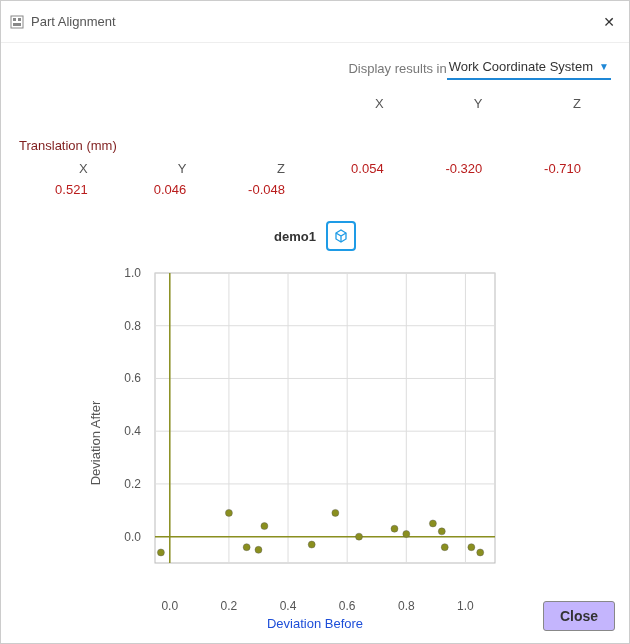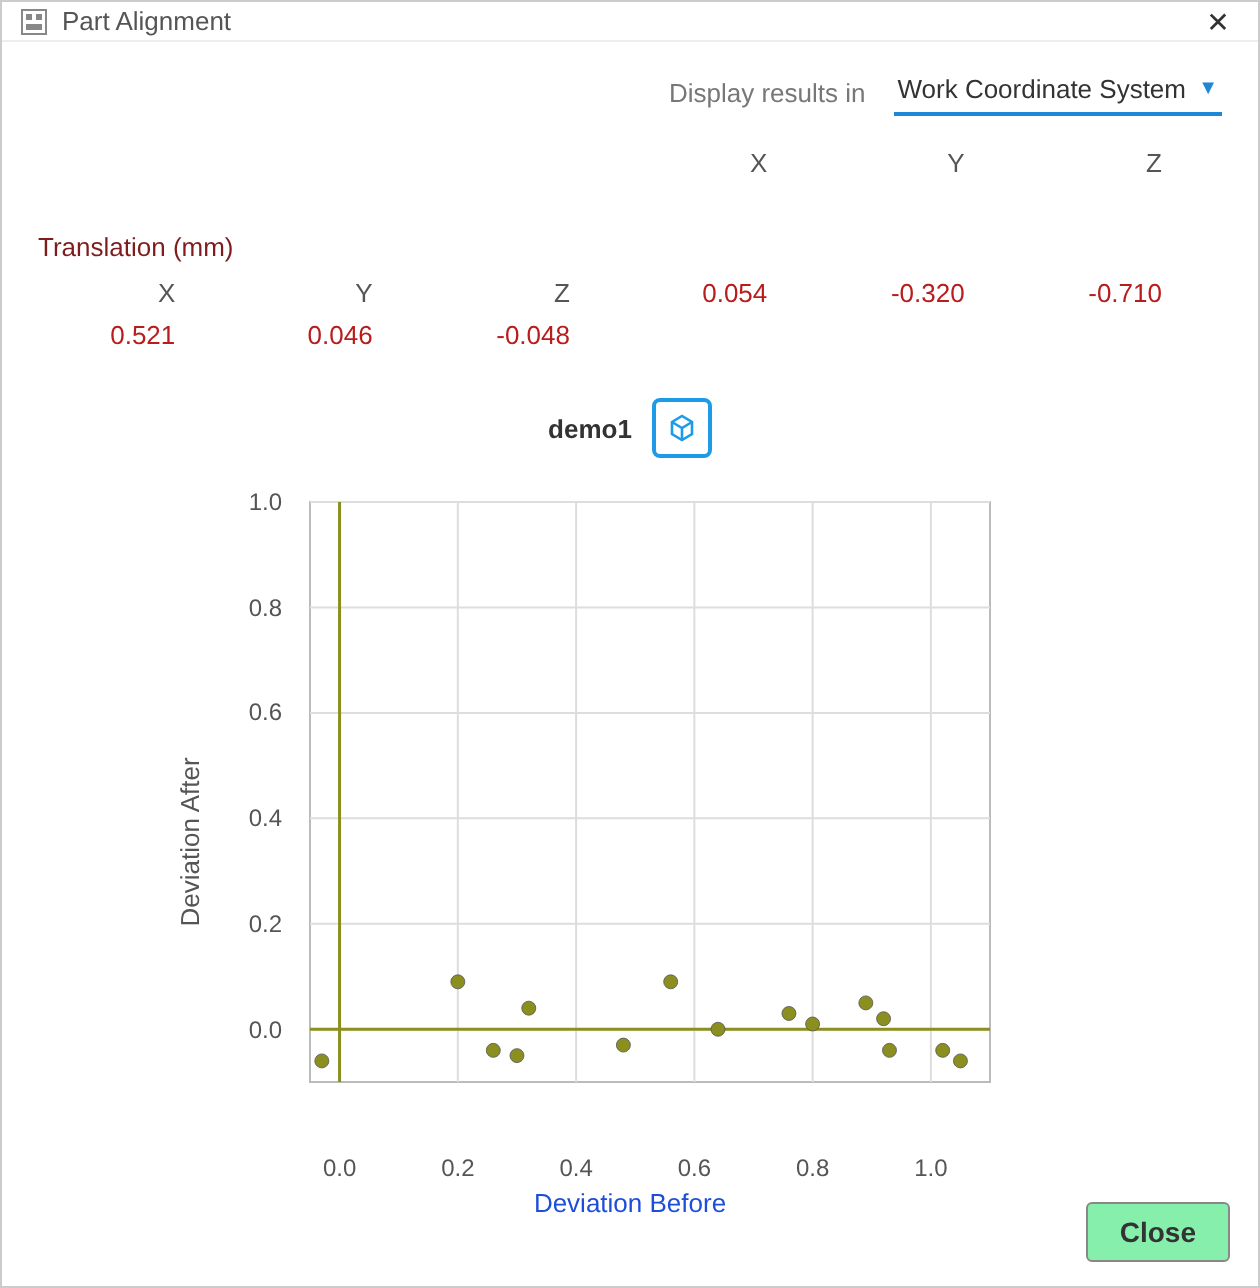--- a/index.html
+++ b/index.html
@@ -9,21 +9,21 @@
     font-family: "Segoe UI", Arial, sans-serif;
     font-size: 13px;
     color: #444;
     background: #fff;
     width: 630px;
     height: 644px;
     border: 1px solid #ccc;
     position: relative;
   }
   .titlebar {
-    height: 20px;
+    height: 42px;
     display: flex;
     align-items: center;
     padding: 0 8px;
     border-bottom: 1px solid #eee;
   }
   .titlebar .app-icon {
     width: 16px;
     height: 16px;
     margin-right: 6px;
     display: flex;
@@ -40,21 +40,20 @@
     text-align: center;
     font-size: 14px;
     color: #333;
     cursor: pointer;
   }
   .display-row {
     display: flex;
     justify-content: flex-end;
     align-items: center;
     padding: 14px 18px 8px 18px;
-    gap: 14px;
     color: #777;
   }
   .dropdown {
     color: #333;
     border-bottom: 2px solid #1e87d6;
     padding: 2px 18px 4px 2px;
     position: relative;
     cursor: pointer;
     min-width: 160px;
   }
@@ -152,21 +151,21 @@
     font-size: 12px;
     color: #555;
   }
   .footer {
     position: absolute;
     right: 14px;
     bottom: 12px;
   }
   .btn {
     border: 1.5px solid #888;
-    background: #86efac;
+    background: #c4b5fd;
     border-radius: 3px;
     padding: 6px 16px;
     font-size: 14px;
     font-weight: 600;
     color: #333;
     cursor: pointer;
   }
 </style>
 </head>
 <body>

